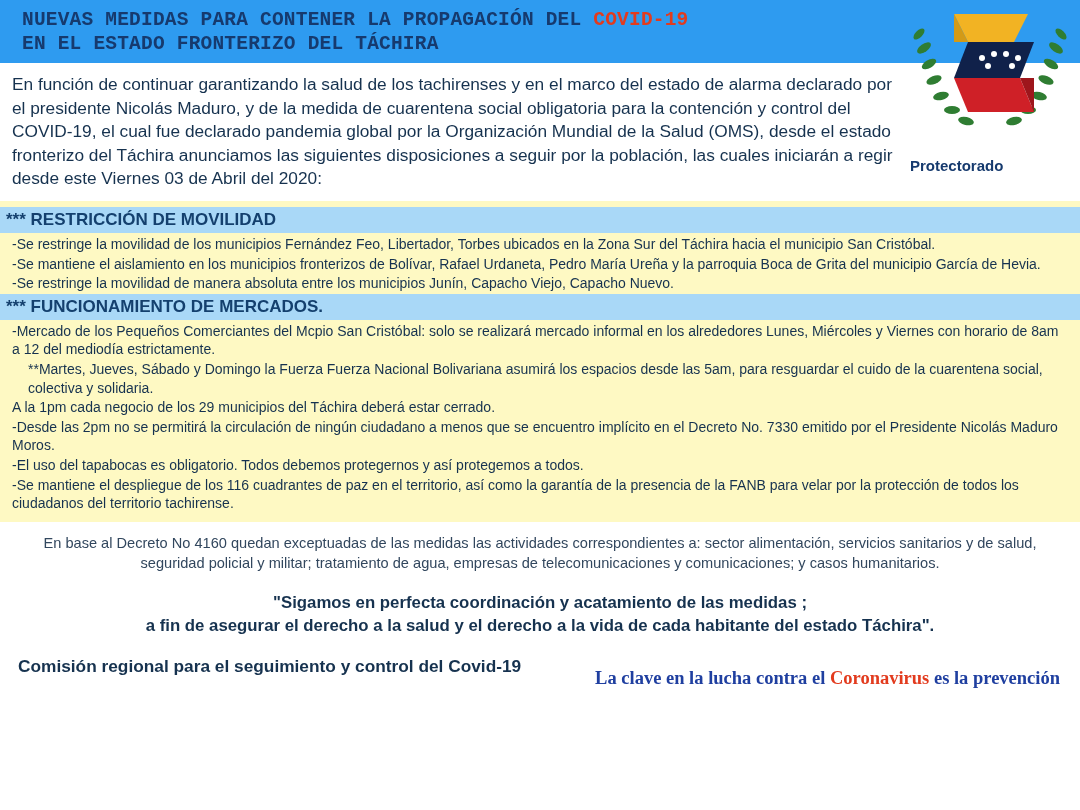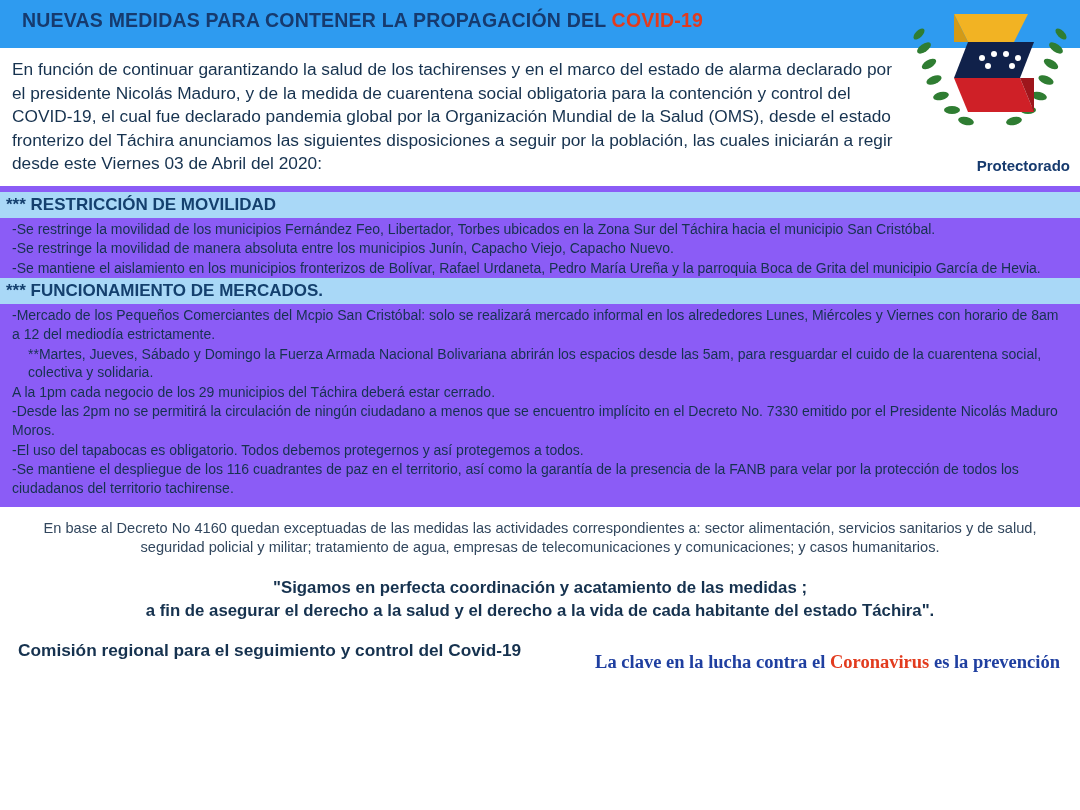--- a/index.html
+++ b/index.html
@@ -29,20 +29,21 @@
     min-height: 48px;
     box-sizing: border-box;
   }
   .header-line {
     font-size: 19.5px;
     font-weight: bold;
     color: #163a6e;
     letter-spacing: 0.2px;
     line-height: 1.24;
     text-transform: uppercase;
+    font-family: Liberation Mono, monospace;
   }
   .header-line .hl {
     color: #e23b1e;
   }
 
   
   .intro {
     padding: 10px 175px 6px 12px;
     font-size: 17.3px;
     line-height: 1.36;
@@ -56,29 +57,29 @@
     right: 10px;
     width: 160px;
     height: 168px;
   }
   .emblem svg { display: block; }
   .emblem-caption {
     position: absolute;
     bottom: 2px;
     left: 0;
     width: 100%;
-    text-align: right;
+    text-align: left;
     font-size: 15px;
     font-weight: bold;
     color: #163a6e;
   }
 
   
   .content-block {
-    background: #8b5cf6;
+    background: #fef9c3;
     margin-top: 4px;
     padding: 6px 12px 8px 12px;
   }
   .section-head {
     background: #a9d8f7;
     font-size: 17px;
     font-weight: bold;
     color: #14406e;
     padding: 3px 8px 3px 6px;
     margin: 0 -12px 2px -12px;
@@ -136,20 +137,21 @@
   }
   .footer-right .red { color: #e23b1e; }
 </style>
 </head>
 <body>
 
 <div class="page">
 
   <div class="header-band">
     <div class="header-line"><span>Nuevas medidas para contener la propagación del </span><span class="hl">COVID-19</span></div>
+    <div class="header-line">en el estado fronterizo del Táchira</div>
   </div>
 
   <div class="emblem">
     <svg width="160" height="150" viewBox="0 0 160 150" aria-hidden="true">
 
       <g fill="#2f7d32">
         <ellipse cx="14" cy="40" rx="8" ry="4" transform="rotate(-35 14 40)"></ellipse>
         <ellipse cx="19" cy="56" rx="8" ry="4" transform="rotate(-30 19 56)"></ellipse>
         <ellipse cx="24" cy="72" rx="8" ry="4" transform="rotate(-22 24 72)"></ellipse>
         <ellipse cx="31" cy="88" rx="8" ry="4" transform="rotate(-12 31 88)"></ellipse>
@@ -185,26 +187,26 @@
     </svg>
     <div class="emblem-caption">Protectorado</div>
   </div>
 
   <div class="intro">En función de continuar garantizando la salud de los tachirenses y en el marco del estado de alarma declarado por el presidente Nicolás Maduro, y de la medida de cuarentena social obligatoria para la contención y control del COVID-19, el cual fue declarado pandemia global por la Organización Mundial de la Salud (OMS), desde el estado fronterizo del Táchira anunciamos las siguientes disposiciones a seguir por la población, las cuales iniciarán a regir desde este Viernes 03 de Abril del 2020:</div>
 
   <div class="content-block">
 
     <div class="section-head">*** RESTRICCIÓN DE MOVILIDAD</div>
     <div class="item">-Se restringe la movilidad de los municipios Fernández Feo, Libertador, Torbes ubicados en la Zona Sur del Táchira hacia el municipio San Cristóbal.</div>
+    <div class="item">-Se mantiene el aislamiento en los municipios fronterizos de Bolívar, Rafael Urdaneta, Pedro María Ureña y la parroquia Boca de Grita del municipio García de Hevia.</div>
     <div class="item">-Se restringe la movilidad de manera absoluta entre los municipios Junín, Capacho Viejo, Capacho Nuevo.</div>
-    <div class="item">-Se mantiene el aislamiento en los municipios fronterizos de Bolívar, Rafael Urdaneta, Pedro María Ureña y la parroquia Boca de Grita del municipio García de Hevia.</div>
 
     <div class="section-head second"> *** FUNCIONAMIENTO DE MERCADOS.</div>
     <div class="item">-Mercado de los Pequeños Comerciantes del Mcpio San Cristóbal: solo se realizará mercado informal en los alrededores Lunes, Miércoles y Viernes con horario de 8am a 12 del mediodía estrictamente.</div>
-    <div class="item indent">**Martes, Jueves, Sábado y Domingo la Fuerza Armada Nacional Bolivariana abrirán los espacios desde las 5am, para resguardar el cuido de la cuarentena social, colectiva y solidaria.</div>
+    <div class="item indent">**Martes, Jueves, Sábado y Domingo la Fuerza Fuerza Nacional Bolivariana asumirá los espacios desde las 5am, para resguardar el cuido de la cuarentena social, colectiva y solidaria.</div>
     <div class="item">A la 1pm cada negocio de los 29 municipios del Táchira deberá estar cerrado.</div>
     <div class="item">-Desde las 2pm no se permitirá la circulación de ningún ciudadano a menos que se encuentro implícito en el Decreto No. 7330 emitido por el Presidente Nicolás Maduro Moros.</div>
     <div class="item">-El uso del tapabocas es obligatorio. Todos debemos protegernos y así protegemos a todos.</div>
     <div class="item">-Se mantiene el despliegue de los 116 cuadrantes de paz en el territorio, así como la garantía de la presencia de la FANB para velar por la protección de todos los ciudadanos del territorio tachirense.</div>
   </div>
 
   <div class="exceptions">En base al Decreto No 4160 quedan exceptuadas de las medidas las actividades correspondientes a: sector alimentación, servicios sanitarios y de salud, seguridad policial y militar; tratamiento de agua, empresas de telecomunicaciones y comunicaciones; y casos humanitarios.</div>
 
   <div class="quote">
     <div>"Sigamos en perfecta coordinación y acatamiento de las medidas ;</div>

